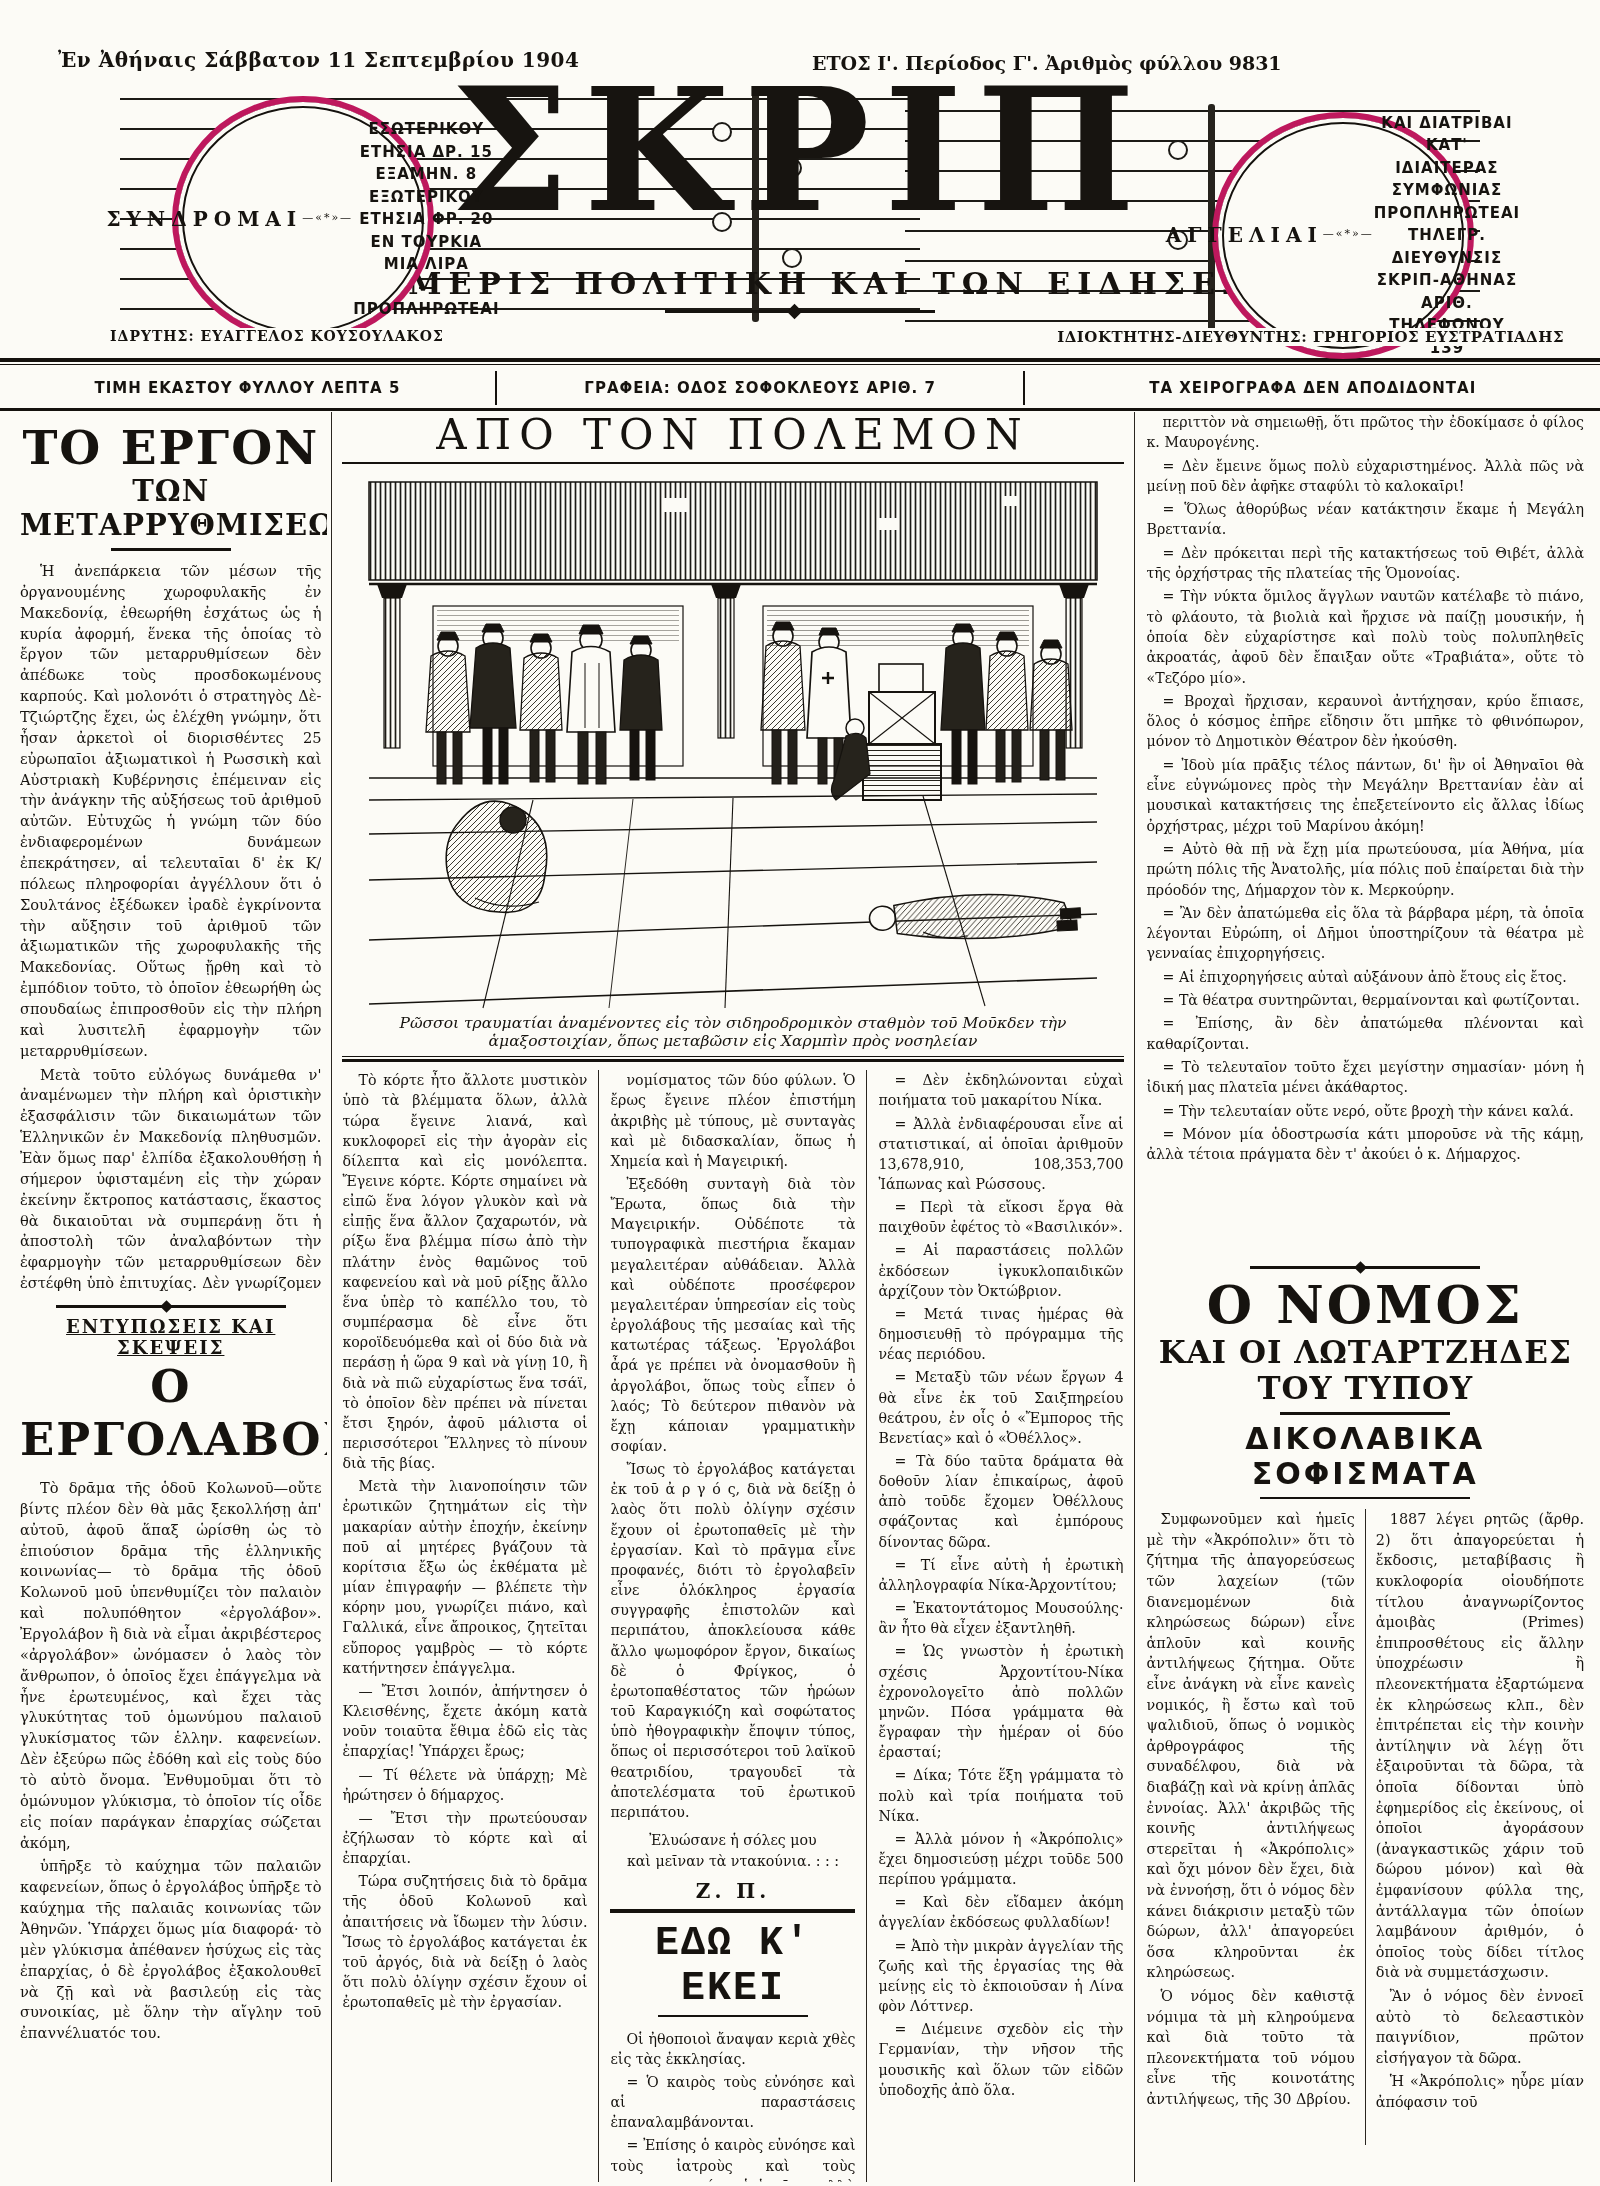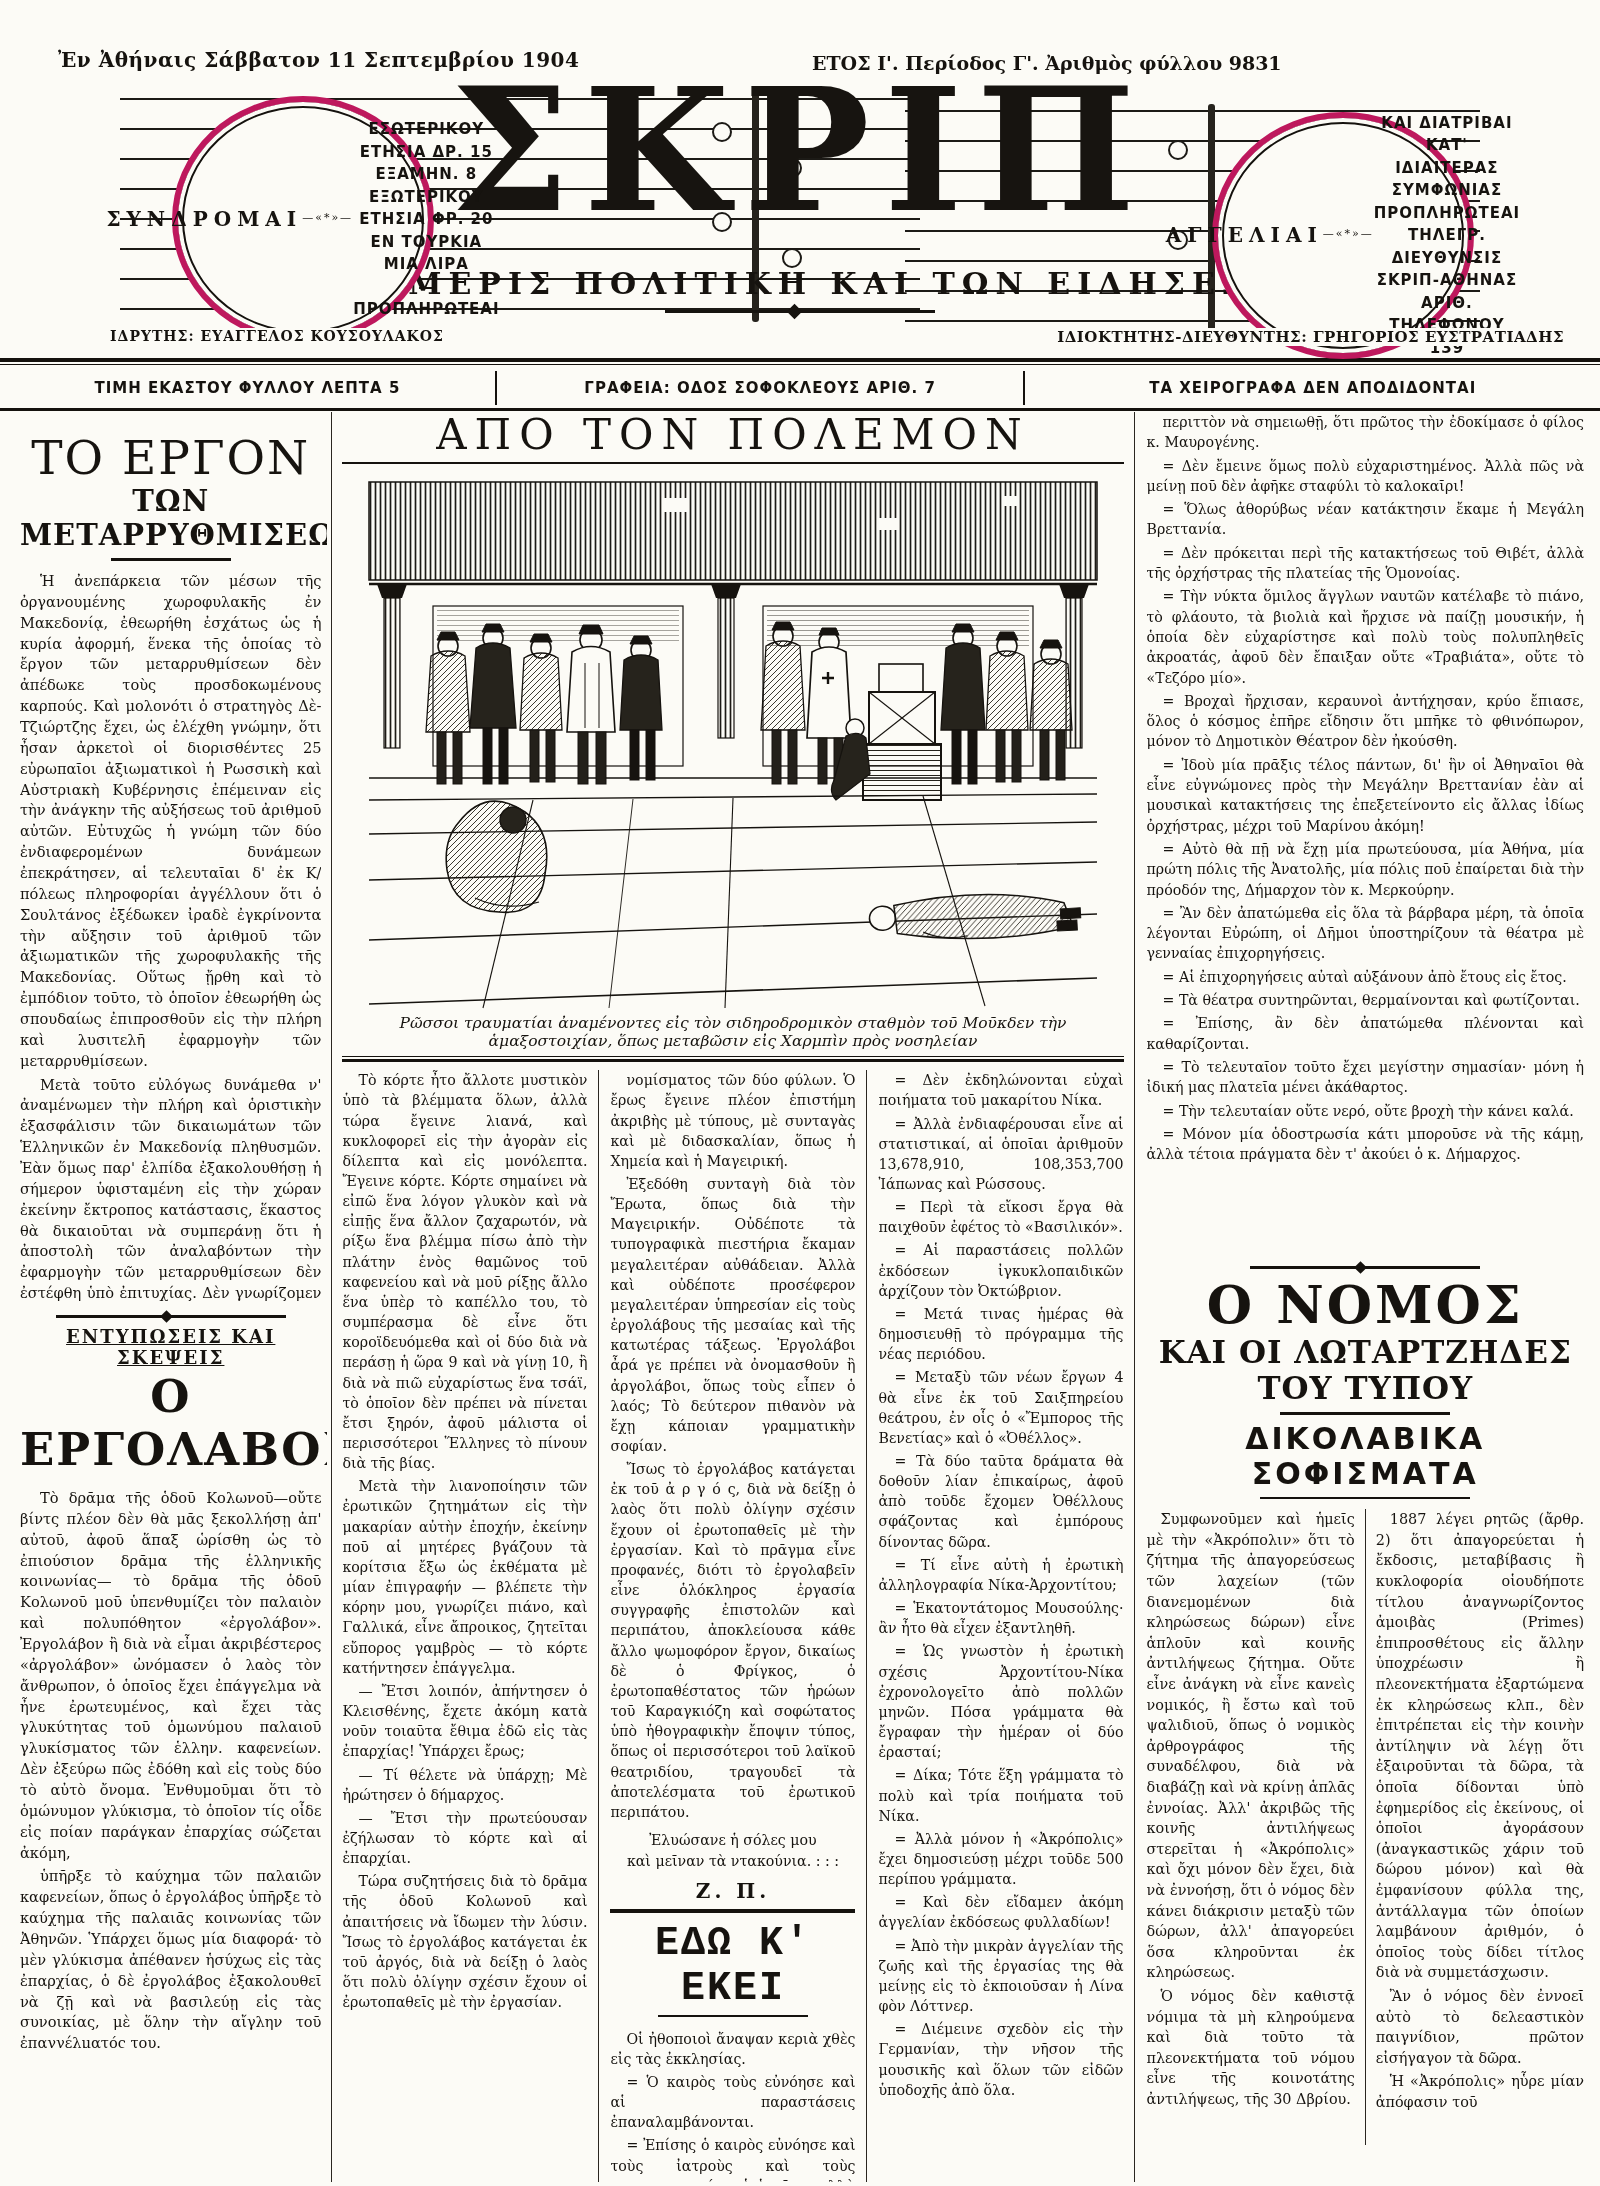--- a/index.html
+++ b/index.html
@@ -40,21 +40,21 @@
   .infobar .c1{width:31%;}.infobar .c2{width:33%;}.infobar .c3{width:36%;}
   .infobar .sep{width:2px;height:34px;background:#15120e;}
   .rule-c{position:absolute;top:408px;left:0;width:100%;border-top:3px solid #15120e;}
   
   .main{display:flex;padding:0 14px;height:1770px;overflow:hidden;}
   .vrule{width:1px;background:#2a2620;margin:0 4px;}
   .col-left{width:308px;padding:2px 6px 0 6px;overflow:hidden;}
   .col-center{width:798px;padding:0 6px;overflow:hidden;}
   .col-right{width:447px;padding:0 2px 0 8px;overflow:hidden;}
   
-  .h-ergon1{font-size:47px;font-weight:normal;text-align:center;line-height:1.02;letter-spacing:2px;margin-top:20px;}
+  .h-ergon1{font-size:47px;font-weight:bold;text-align:center;line-height:1.02;letter-spacing:2px;margin-top:10px;}
   .h-ergon2{font-size:29px;font-weight:bold;text-align:center;letter-spacing:1px;margin-top:2px;}
   .h-underline{width:120px;margin:6px auto 10px;border-top:3px solid #15120e;}
   .body p{margin:0 0 3px;text-indent:20px;font-size:14.6px;line-height:1.43;text-align:justify;}
   .art1-body{height:730px;overflow:hidden;}
   .orn-div{margin:14px auto 8px;width:230px;border-top:3px solid #15120e;position:relative;}
   .orn-div:after{content:"";position:absolute;left:106px;top:-6px;width:9px;height:9px;background:#15120e;transform:rotate(45deg);}
   .kicker{font-size:18px;font-weight:bold;text-align:center;letter-spacing:2px;text-decoration:underline;margin:6px 0 2px;}
   .h-ergolavos{font-size:45px;font-weight:bold;text-align:center;letter-spacing:2px;margin:2px 0 12px;}
   .art2-body{height:560px;overflow:hidden;}
   

